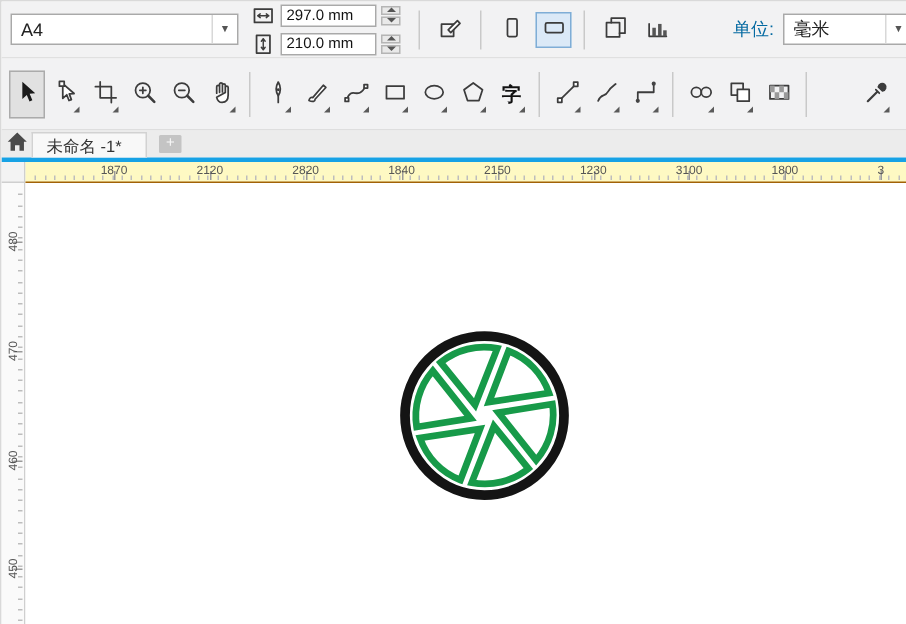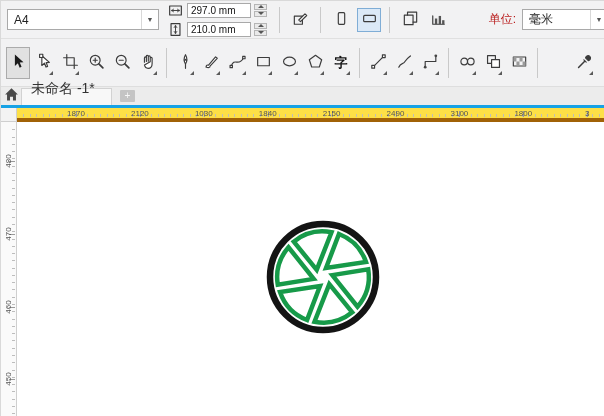--- a/index.html
+++ b/index.html
@@ -25,46 +25,46 @@
           align-items:center;justify-content:center;box-sizing:border-box;}
   .spin b::after{content:"";border-left:3px solid transparent;border-right:3px solid transparent;}
   .spin .up::after{border-bottom:3px solid #555;}
   .spin .dn::after{border-top:3px solid #555;}
   .pb-buttons{display:flex;align-items:center;gap:4px;}
   .pbtn{width:24px;height:24px;display:flex;align-items:center;justify-content:center;
         border:1px solid transparent;box-sizing:border-box;}
   .pbtn.active{background:#dbe9f7;border-color:#7fadd6;}
   .vsep{width:1px;height:26px;background:#c9c9c9;margin:0 4px;flex-shrink:0;}
   .units{margin-left:auto;display:flex;align-items:center;gap:6px;flex-shrink:0;}
-  .units-label{color:#b91c1c;white-space:nowrap;}
+  .units-label{color:#0369a1;white-space:nowrap;}
   .units-combo{width:86px;margin-right:-9px;flex-shrink:0;}
   
   .toolbar{height:47px;border-bottom:1px solid #dedede;background:#f2f2f3;display:flex;
            align-items:center;padding:0 5px;gap:2px;}
   .tool{width:24px;height:32px;display:flex;align-items:center;justify-content:center;
         position:relative;flex-shrink:0;border:1px solid transparent;box-sizing:border-box;}
   .tool.active{background:#e1e1e1;border-color:#ababab;}
   .tool .caret{position:absolute;right:2px;bottom:3px;width:0;height:0;
                border-left:4px solid transparent;border-bottom:4px solid #5a5a5a;}
   .tool .tglyph{font-size:13px;font-weight:700;color:#111;line-height:1;}
   .toolbar .vsep{height:30px;}
   .tool[data-name="eyedropper-tool"]{margin-left:auto;margin-right:4px;}
   
   .tabbar{height:18px;background:#ececec;display:flex;align-items:flex-end;}
   .homebtn{width:20px;height:18px;display:flex;align-items:center;justify-content:center;}
-  .tab{height:17px;display:flex;align-items:center;background:#f8f8f8;border:1px solid #d2d2d2;
-       border-bottom:none;padding:0 16px 16px 9px;font-size:14px;color:#333;box-sizing:border-box;}
+  .tab{height:17px;display:flex;align-items:flex-end;background:#f8f8f8;border:1px solid #d2d2d2;
+       border-bottom:none;padding:0 16px 0 9px;font-size:11px;color:#333;box-sizing:border-box;}
   .newtab{width:15px;height:12px;margin:0 0 3px 8px;background:#c4c4c4;color:#f7f7f7;font-size:10px;
           line-height:12px;text-align:center;border-radius:1px;}
   .accent{height:3px;background:#17a2e5;}
   
   .ruler-row{display:flex;height:14px;}
   .corner{width:16px;height:14px;background:#f3f3f3;border-right:1px solid #cfcfcf;
           border-bottom:1px solid #cfcfcf;box-sizing:border-box;flex-shrink:0;}
-  .hruler{position:relative;flex:1;background:#fde047;border-bottom:4px solid #a16207;
+  .hruler{position:relative;flex:1;background:#fef9c3;border-bottom:1px solid #a16207;
           box-sizing:border-box;overflow:hidden;}
   .htick{position:absolute;bottom:1px;width:1px;height:3px;background:#bdbdbd;}
   .htick.major{height:6px;background:#9a9a9a;}
   .hlab{position:absolute;top:1px;transform:translateX(-50%);font-size:8px;color:#555;white-space:nowrap;}
   .main{display:flex;height:295px;}
   .vruler{position:relative;width:16px;background:#fafafa;border-right:1px solid #cfcfcf;
           box-sizing:border-box;flex-shrink:0;overflow:hidden;}
   .vtick{position:absolute;right:1px;height:1px;width:3px;background:#bdbdbd;}
   .vtick.major{width:6px;background:#9a9a9a;}
   .vlab{position:absolute;left:0;width:16px;height:10px;line-height:10px;text-align:center;
@@ -402,27 +402,27 @@
         <i class="htick" data-name="ruler-tick" style="left: 555.9px;"></i>
         <i class="htick" data-name="ruler-tick" style="left: 562.3px;"></i>
         <i class="htick" data-name="ruler-tick" style="left: 568.7px;"></i>
         <i class="htick" data-name="ruler-tick" style="left: 575.1px;"></i>
         <i class="htick" data-name="ruler-tick" style="left: 581.5px;"></i>
         <i class="htick major" data-name="ruler-tick" style="left: 59px;"></i>
         <span class="hlab" data-name="ruler-label" style="left: 59px;">1870</span>
         <i class="htick major" data-name="ruler-tick" style="left: 122.9px;"></i>
         <span class="hlab" data-name="ruler-label" style="left: 122.9px;">2120</span>
         <i class="htick major" data-name="ruler-tick" style="left: 186.8px;"></i>
-        <span class="hlab" data-name="ruler-label" style="left: 186.8px;">1030</span>
+        <span class="hlab" data-name="ruler-label" style="left: 186.8px;">2820</span>
         <i class="htick major" data-name="ruler-tick" style="left: 250.7px;"></i>
         <span class="hlab" data-name="ruler-label" style="left: 250.7px;">1840</span>
         <i class="htick major" data-name="ruler-tick" style="left: 314.6px;"></i>
         <span class="hlab" data-name="ruler-label" style="left: 314.6px;">2150</span>
         <i class="htick major" data-name="ruler-tick" style="left: 378.5px;"></i>
-        <span class="hlab" data-name="ruler-label" style="left: 378.5px;">2490</span>
+        <span class="hlab" data-name="ruler-label" style="left: 378.5px;">1230</span>
         <i class="htick major" data-name="ruler-tick" style="left: 442.4px;"></i>
         <span class="hlab" data-name="ruler-label" style="left: 442.4px;">3100</span>
         <i class="htick major" data-name="ruler-tick" style="left: 506.3px;"></i>
         <span class="hlab" data-name="ruler-label" style="left: 506.3px;">1800</span>
         <i class="htick major" data-name="ruler-tick" style="left: 570.2px;"></i>
         <span class="hlab" data-name="ruler-label" style="left: 570.2px;">3</span>
       </div>
   </div>
   <div class="main" data-name="main-area">
     <div class="vruler" data-name="vertical-ruler">

